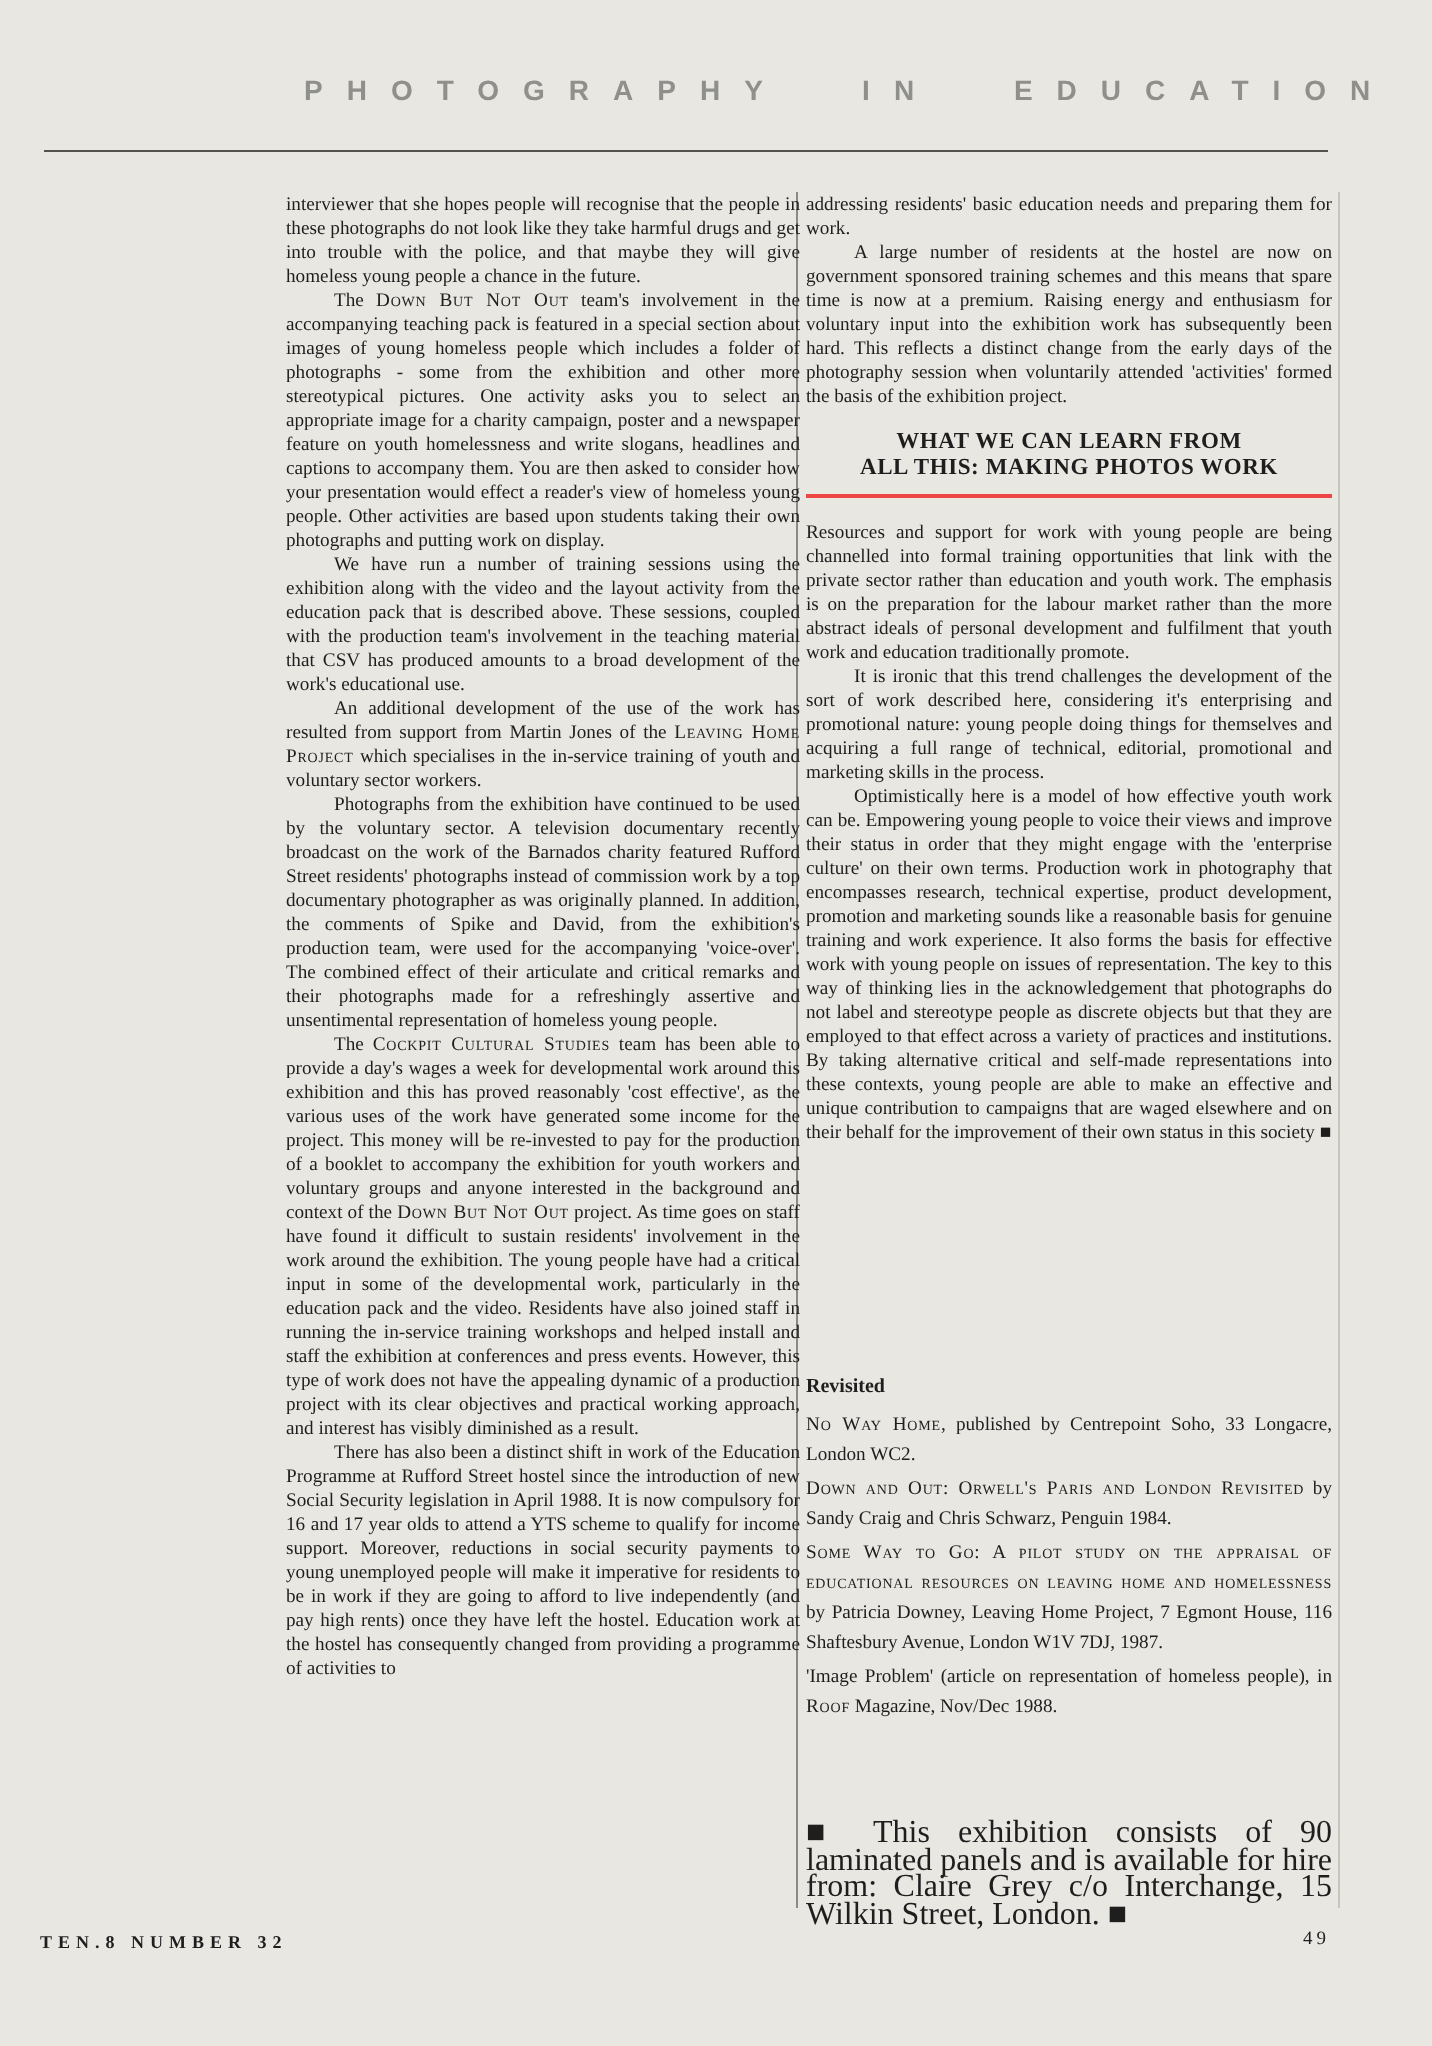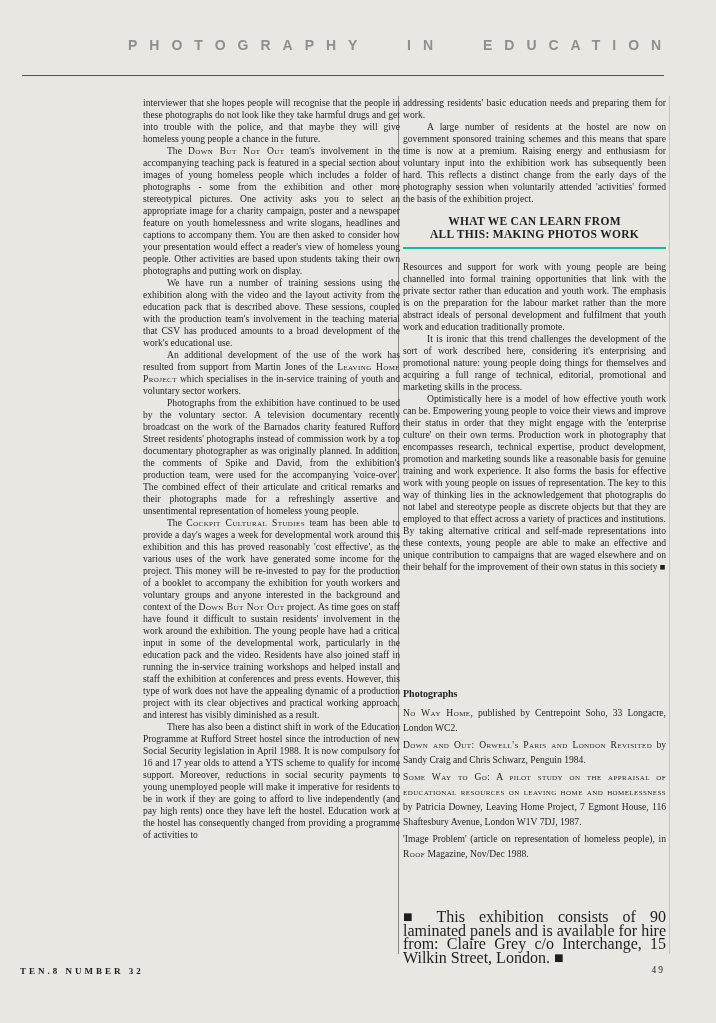--- a/index.html
+++ b/index.html
@@ -2,41 +2,41 @@
 <html><head>
 <meta charset="utf-8">
 <style>
   html,body { margin:0; padding:0; background:#6f6f6f; }
   .page {
     position:relative; width:716px; height:1023px; margin:0 auto;
     background:#e9e7e2; overflow:hidden;
     font-family:"Liberation Serif", serif; color:#1e1e1e;
   }
   .masthead {
-    position:absolute; top:37px; left:128px;
+    position:absolute; top:37px; left:152px;
     font-family:"Liberation Sans", sans-serif; font-weight:bold;
     font-size:14px; letter-spacing:12px; word-spacing:22px;
     color:#8f8f8c; white-space:nowrap;
   }
   .top-rule { position:absolute; top:75px; left:22px; width:642px; height:1px; background:#55534f; }
   .col-divider { position:absolute; top:96px; left:398px; width:1px; height:858px; background:#8c8a86; }
   .right-edge-rule { position:absolute; top:96px; left:669px; width:1px; height:858px; background:#c6c4bf; }
 
   .col { position:absolute; top:97px; font-size:9.6px; line-height:12px; text-align:justify; }
   .col-left  { left:143px; width:257px; height:862px; overflow:hidden; }
   .col-right { left:403px; width:263px; height:862px; }
 
   p.para { margin:0; }
   p.para.indent { text-indent:24px; }
   .sc { font-variant:small-caps; letter-spacing:0.4px; }
 
   .section-heading {
     margin:10px 0 12px; padding-bottom:6px;
     text-align:center; font-weight:bold; font-size:11.5px; line-height:13px;
-    letter-spacing:0.3px; border-bottom:2px solid #14b8a6;
+    letter-spacing:0.3px; border-bottom:2px solid #ef4444;
   }
 
   .refs-block { position:absolute; top:591px; left:0; width:263px; }
   .refs-title { margin:0 0 5px; font-weight:bold; font-size:10px; }
   p.ref { margin:0 0 2px; font-size:9.6px; line-height:15px; text-align:justify; }
 
   .note-block { position:absolute; top:813px; left:0; width:263px; }
   p.note { margin:0; font-size:16px; line-height:13.5px; text-align:justify; }
 
   .footer-left {
@@ -79,21 +79,21 @@
       <span>ALL THIS: MAKING PHOTOS WORK</span>
     </h2>
 
     <div>
         <p class="para"><span>Resources and support for work with young people are being channelled into formal training opportunities that link with the private sector rather than education and youth work. The emphasis is on the preparation for the labour market rather than the more abstract ideals of personal development and fulfilment that youth work and education traditionally promote.</span></p>
         <p class="para indent"><span>It is ironic that this trend challenges the development of the sort of work described here, considering it's enterprising and promotional nature: young people doing things for themselves and acquiring a full range of technical, editorial, promotional and marketing skills in the process.</span></p>
         <p class="para indent"><span>Optimistically here is a model of how effective youth work can be. Empowering young people to voice their views and improve their status in order that they might engage with the 'enterprise culture' on their own terms. Production work in photography that encompasses research, technical expertise, product development, promotion and marketing sounds like a reasonable basis for genuine training and work experience. It also forms the basis for effective work with young people on issues of representation. The key to this way of thinking lies in the acknowledgement that photographs do not label and stereotype people as discrete objects but that they are employed to that effect across a variety of practices and institutions. By taking alternative critical and self-made representations into these contexts, young people are able to make an effective and unique contribution to campaigns that are waged elsewhere and on their behalf for the improvement of their own status in this society ■</span></p>
       </div>
 
     <div class="refs-block">
-      <h3 class="refs-title">Photographs</h3>
+      <h3 class="refs-title">Revisited</h3>
       <div>
           <p class="ref"><span class="sc">No Way Home</span><span>, published by Centrepoint Soho, 33 Longacre, London WC2.</span></p>
           <p class="ref"><span class="sc">Down and Out: Orwell's Paris and London Revisited</span><span> by Sandy Craig and Chris Schwarz, Penguin 1984.</span></p>
           <p class="ref"><span class="sc">Some Way to Go: A pilot study on the appraisal of educational resources on leaving home and homelessness</span><span> by Patricia Downey, Leaving Home Project, 7 Egmont House, 116 Shaftesbury Avenue, London W1V 7DJ, 1987.</span></p>
           <p class="ref"><span>'Image Problem' (article on representation of homeless people), in </span><span class="sc">Roof</span><span> Magazine, Nov/Dec 1988.</span></p>
         </div>
     </div>
 
     <div class="note-block">
       <div>

